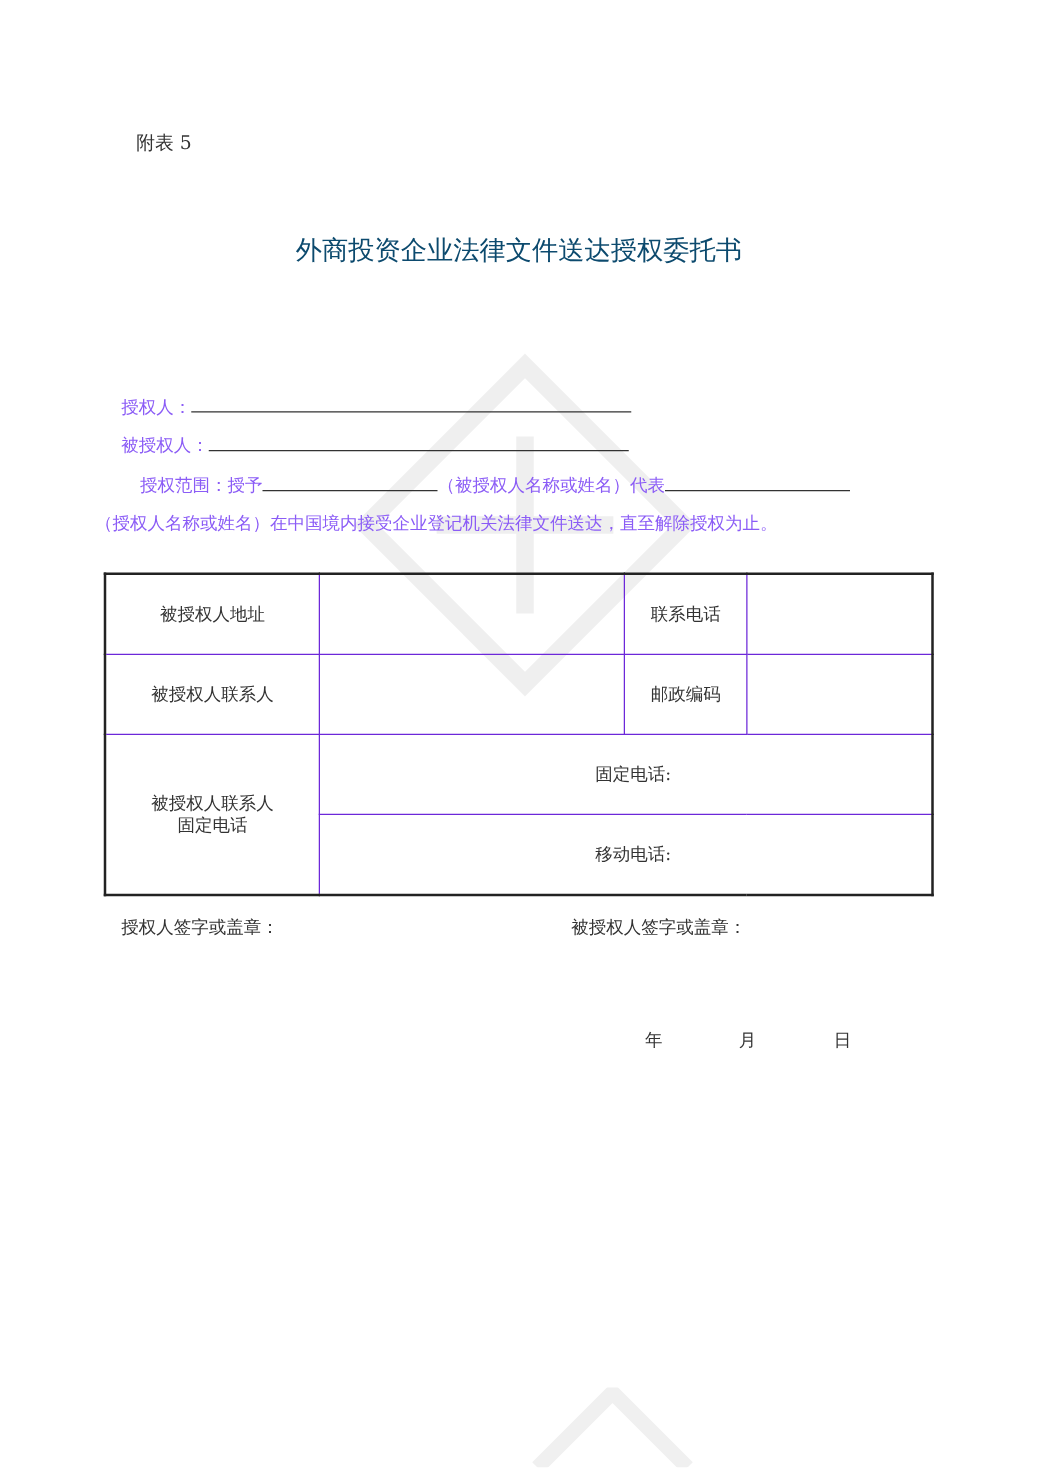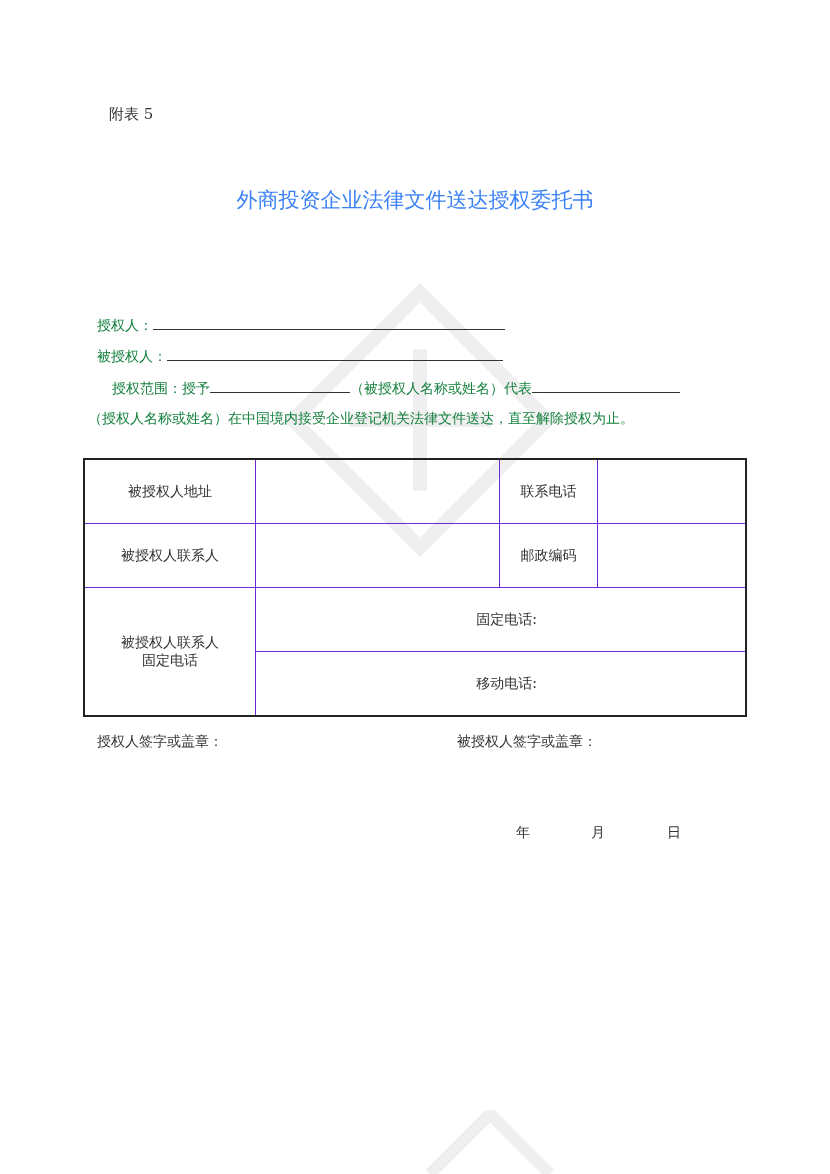--- a/index.html
+++ b/index.html
@@ -2,22 +2,22 @@
 <html><head>
 <meta charset="utf-8">
 <style>
   html, body { margin: 0; padding: 0; }
   body {
     width: 830px; height: 1174px; background: #ffffff; position: relative; overflow: hidden;
     font-family: "DejaVu Serif", "Liberation Serif", serif; color: #222;
   }
   .abs { position: absolute; white-space: nowrap; }
   .appendix { left: 97px; top: 105px; font-size: 15px; color: #333; padding-left: 12px; }
-  .title { left: 0; width: 830px; top: 186px; text-align: center; font-size: 21px; color: #3b82f6; font-family: Liberation Serif, serif; }
-  .line { font-size: 14px; color: #15803d; }
+  .title { left: 0; width: 830px; top: 186px; text-align: center; font-size: 21px; color: #0c4a6e; font-family: Liberation Serif, serif; }
+  .line { font-size: 14px; color: #8b5cf6; }
   .uline { display: inline-block; border-bottom: 1px solid #333; height: 14px; vertical-align: baseline; }
   table.form {
     position: absolute; left: 83px; top: 458px; width: 664px; border-collapse: collapse;
     border: 2px solid #222; font-size: 14px; color: #333;
   }
   table.form td { border: 1px solid #6d28d9; padding: 4px; height: 55px; }
   td.lbl { text-align: center; }
   td.phone { padding-left: 16px !important; text-align: center; }
   .sig { font-size: 14px; color: #333; }
   .watermark { position: absolute; opacity: 0.06; pointer-events: none; }
@@ -40,21 +40,21 @@
 
 <div class="abs line" style="left:97px;top:315px;">
   <span>授权人：</span><span class="uline" style="width:352px;"></span>
 </div>
 <div class="abs line" style="left:97px;top:346px;">
   <span>被授权人：</span><span class="uline" style="width:336px;"></span>
 </div>
 <div class="abs line" style="left:112px;top:378px;">
   <span>授权范围：授予</span><span class="uline" style="width:140px;"></span><span>（被授权人名称或姓名）代表</span><span class="uline" style="width:148px;"></span>
 </div>
-<div class="abs line" style="left:88px;top:410px;">（授权人名称或姓名）在中国境内接受企业登记机关法律文件送达，直至解除授权为止。</div>
+<div class="abs line" style="left:76px;top:410px;">（授权人名称或姓名）在中国境内接受企业登记机关法律文件送达，直至解除授权为止。</div>
 
 <table class="form">
   <colgroup>
       <col style="width:172px">
       <col style="width:245px">
       <col style="width:98px">
       <col style="width:149px">
     </colgroup>
   <tbody>
       <tr>

